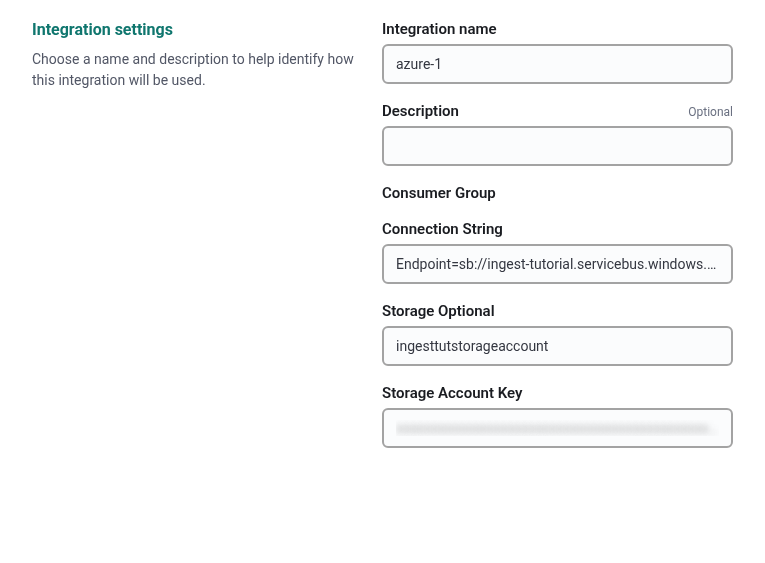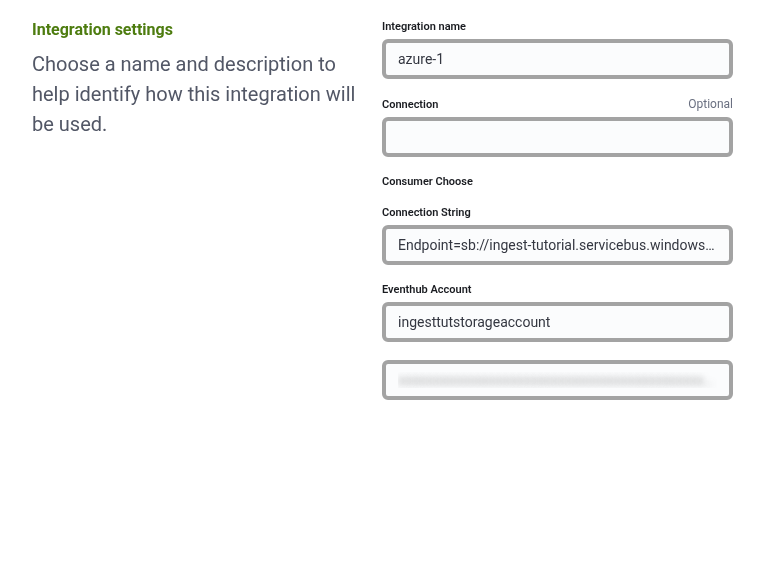--- a/index.html
+++ b/index.html
@@ -22,52 +22,52 @@
       width: 326px;
       flex-shrink: 0;
     }
     .right-col {
       flex: 1;
       min-width: 0;
     }
     .section-title {
       font-size: 16px;
       font-weight: 700;
-      color: #4d7c0f;
+      color: #0f766e;
       margin-bottom: 10px;
     }
     .section-desc {
-      font-size: 20px;
+      font-size: 14px;
       color: #525766;
       line-height: 1.5;
     }
     .field {
       margin-bottom: 18px;
     }
     .field-label-row {
       display: flex;
       justify-content: space-between;
       align-items: baseline;
       margin-bottom: 6px;
     }
     .field-label {
-      font-size: 11px;
+      font-size: 15px;
       font-weight: 600;
       color: #1a1c21;
     }
     .optional {
       font-size: 12px;
       color: #6a7081;
       font-weight: 400;
       text-align: right;
     }
     .input {
       width: 100%;
       height: 40px;
-      border: 4px solid #a3a3a3;
+      border: 2px solid #a3a3a3;
       border-radius: 6px;
       background: #fbfcfd;
       padding: 0 12px;
       font-size: 14px;
       color: #343741;
       font-family: inherit;
       outline: none;
       text-overflow: ellipsis;
     }
     .redacted {
@@ -89,47 +89,50 @@
 
     <div class="field">
       <div class="field-label-row">
         <label class="field-label">Integration name</label>
       </div>
       <input type="text" class="input" value="azure-1" style="">
     </div>
 
     <div class="field">
       <div class="field-label-row">
-        <label class="field-label">Connection</label>
+        <label class="field-label">Description</label>
         <span class="optional">Optional</span>
       </div>
       <input type="text" class="input" value="" style="">
     </div>
 
     <div class="field">
     </div>
 
     <div class="field">
       <div class="field-label-row">
-        <label class="field-label">Consumer Choose</label>
+        <label class="field-label">Consumer Group</label>
       </div>
     </div>
 
     <div class="field">
       <div class="field-label-row">
         <label class="field-label">Connection String</label>
       </div>
       <input type="text" class="input" value="Endpoint=sb://ingest-tutorial.servicebus.windows.net/" style="">
     </div>
 
     <div class="field">
       <div class="field-label-row">
-        <label class="field-label">Eventhub Account</label>
+        <label class="field-label">Storage Optional</label>
       </div>
       <input type="text" class="input" value="ingesttutstorageaccount" style="">
     </div>
 
     <div class="field">
+      <div class="field-label-row">
+        <label class="field-label">Storage Account Key</label>
+      </div>
       <input type="text" class="input redacted" value="xxxxxxxxxxxxxxxxxxxxxxxxxxxxxxxxxxxxxxxxxxxxxxxxxxxxxxxx" style="">
     </div>
 
   </div>
 </div>
 
 </body></html>

